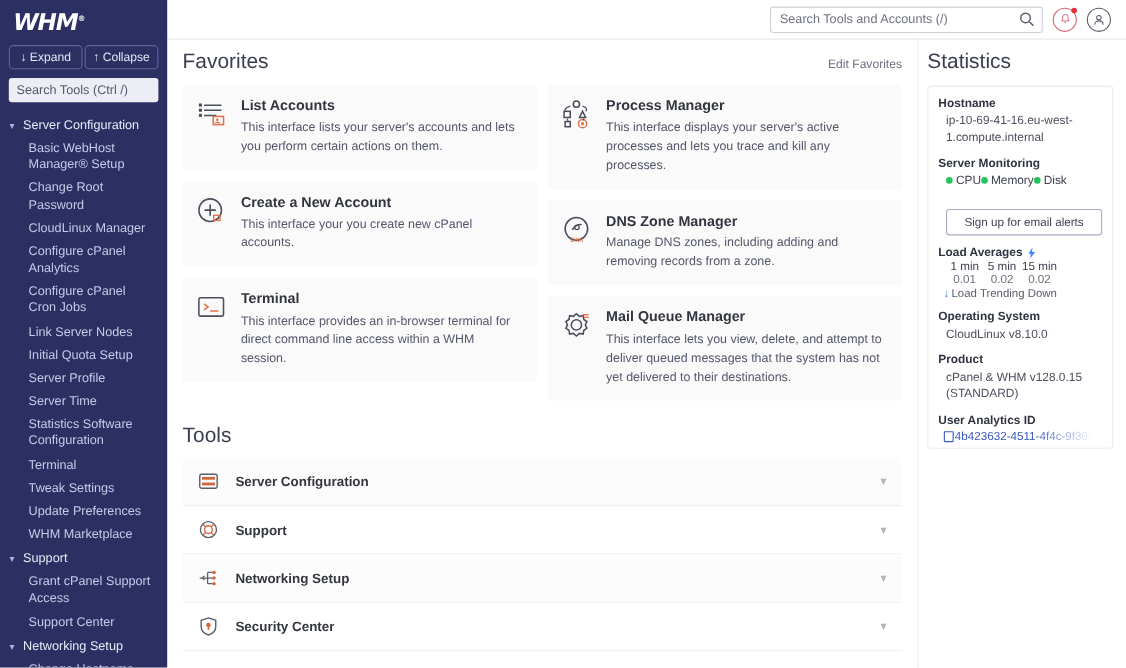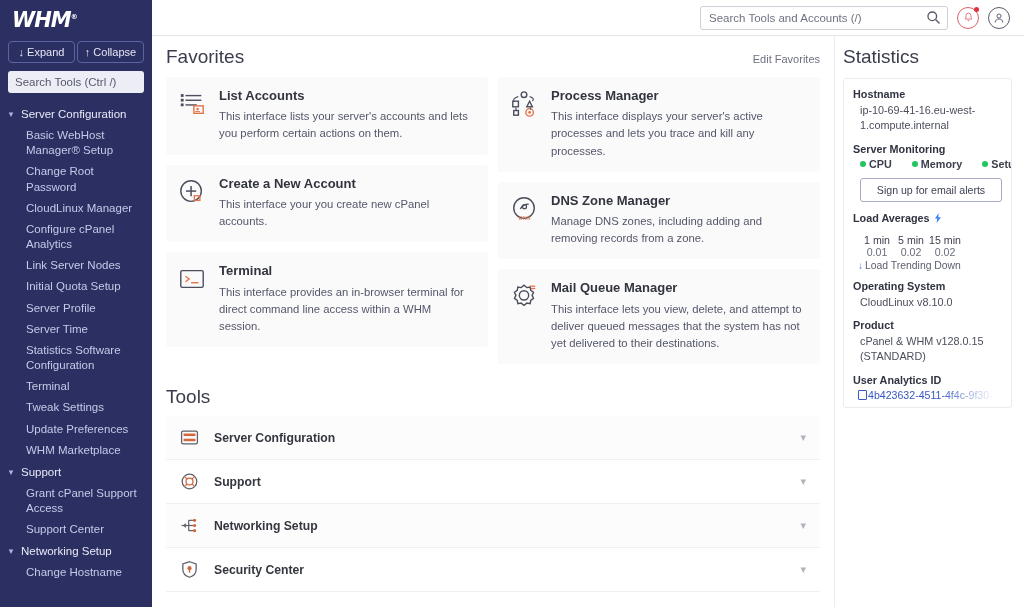--- a/index.html
+++ b/index.html
@@ -154,33 +154,33 @@
   }
   .st-lbl {
     font-size: 10.8px; font-weight: 700; color: #303340;
     margin-bottom: 3px;
   }
   .st-val {
     font-size: 10.8px; color: #4b4e5c; line-height: 1.42;
     padding-left: 7px; margin-bottom: 9px; word-break: break-word;
   }
   .mon-row {
-    display: flex; gap: 20px; padding-left: 7px;
-    margin-bottom: 8px; font-size: 10.8px; color: #3d404d; font-weight: bold;
+    display: flex; gap: 0; padding-left: 7px;
+    margin-bottom: 20px; font-size: 10.8px; color: #3d404d;
   }
   .mon-item { display: flex; align-items: center; gap: 3px; }
   .dot { width: 6px; height: 6px; border-radius: 50%; background: #22c55e; }
   .alert-btn {
     display: block; width: calc(100% - 7px); margin-left: 7px;
     border: 1px solid #a8abc8; border-radius: 3px; background: #fff;
     color: #3f4256; font-size: 10.6px; padding: 5px 4px;
     font-family: "Liberation Sans", sans-serif; cursor: pointer;
     margin-bottom: 10px;
   }
-  .la-head { display: flex; align-items: center; gap: 4px; margin-bottom: 10px; }
+  .la-head { display: flex; align-items: center; gap: 4px; margin-bottom: 0; }
   .la-grid {
     display: flex; padding-left: 7px; font-size: 10.6px;
   }
   .la-col { width: 34px; text-align: center; }
   .la-col.k { color: #3d404d; }
   .la-col.v { color: #6a6d7c; }
   .la-trend {
     padding-left: 5px; font-size: 10.4px; color: #5b5e6d;
     margin: 2px 0 9px 0; display: flex; align-items: center; gap: 2px;
   }
@@ -210,20 +210,21 @@
   </div>
   <nav class="nav" id="nav">
       <div class="nav-group">
         <span class="chev-s">▾</span>
         <span>Server Configuration</span>
       </div>
       <a class="nav-item">Basic WebHost Manager® Setup</a>
       <a class="nav-item">Change Root Password</a>
       <a class="nav-item">CloudLinux Manager</a>
       <a class="nav-item">Configure cPanel Analytics</a>
+      <a class="nav-item">Configure cPanel Cron Jobs</a>
       <a class="nav-item">Link Server Nodes</a>
       <a class="nav-item">Initial Quota Setup</a>
       <a class="nav-item">Server Profile</a>
       <a class="nav-item">Server Time</a>
       <a class="nav-item">Statistics Software Configuration</a>
       <a class="nav-item">Terminal</a>
       <a class="nav-item">Tweak Settings</a>
       <a class="nav-item">Update Preferences</a>
       <a class="nav-item">WHM Marketplace</a>
       <div class="nav-group">
@@ -441,21 +442,21 @@
             <div class="mon-item">
               <span class="dot" style="background:#22c55e"></span>
               <span>CPU</span>
             </div>
             <div class="mon-item">
               <span class="dot" style="background:#22c55e"></span>
               <span>Memory</span>
             </div>
             <div class="mon-item">
               <span class="dot" style="background:#22c55e"></span>
-              <span>Setup</span>
+              <span>Disk</span>
             </div>
           </div>
 
         <button class="alert-btn">Sign up for email alerts</button>
 
         <div class="la-head">
           <span class="st-lbl" style="margin:0">Load Averages</span>
           <svg width="8" height="10" viewBox="0 0 8 10">
             <path d="M4.6 0 1 5.6h2.2L2.6 10 7 4.2H4.3z" fill="#3b82f6"></path>
           </svg>

